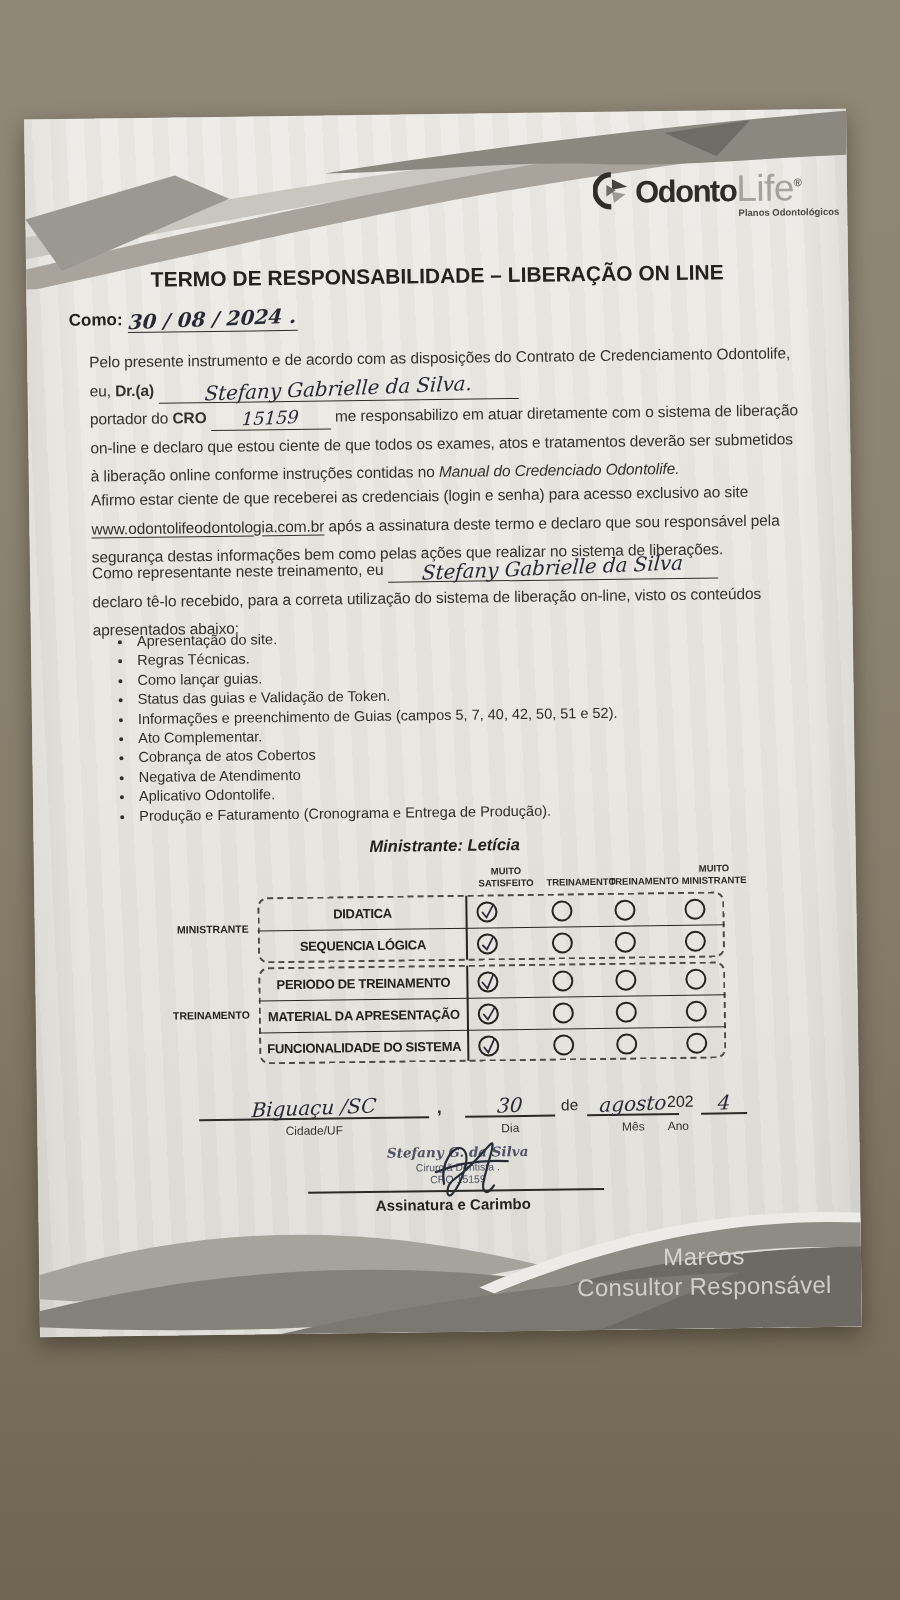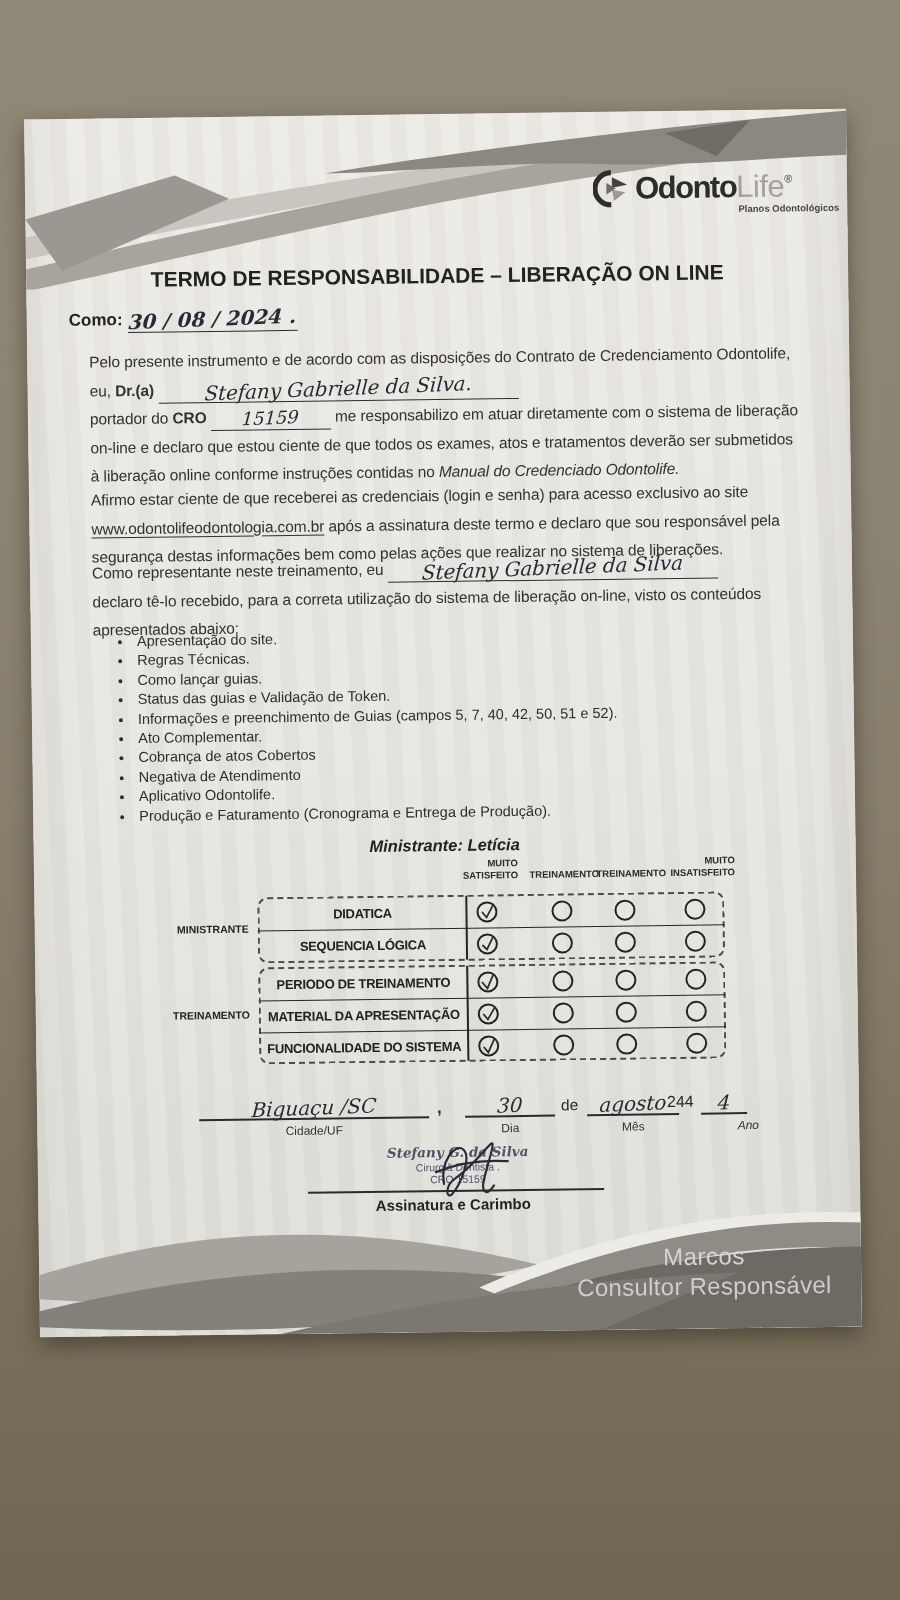--- a/index.html
+++ b/index.html
@@ -20,21 +20,21 @@
   }
   svg{display:block}
   .waves-top{position:absolute;top:0;left:0;width:822px;height:170px;}
   .waves-bottom{position:absolute;bottom:0;left:0;width:822px;height:150px;}
 
   
   .logo{position:absolute;top:58px;left:568px;width:246px;}
   .logo-row{display:flex;align-items:center;}
   .logo-icon{width:38px;height:38px;margin-right:4px;flex:none;}
   .lg-dark{font-weight:bold;font-size:31px;letter-spacing:-1.5px;color:#2e2c28;}
-  .lg-light{font-weight:normal;font-size:31px;letter-spacing:-0.5px;color:#a5a29c;}
+  .lg-light{font-weight:normal;font-size:37px;letter-spacing:-0.5px;color:#a5a29c;}
   .lg-reg{font-size:11px;color:#3a3834;vertical-align:14px;}
   .logo-tagline{font-size:9.5px;font-weight:bold;color:#4b4944;text-align:right;margin-top:-3px;}
 
   .title{position:absolute;top:150px;left:0;width:100%;text-align:center;
     font-size:21px;font-weight:bold;color:#23221f;letter-spacing:0px;}
 
   .data-line{position:absolute;top:192px;left:42px;font-size:17px;font-weight:bold;color:#23221f;}
   .date-field{min-width:170px;}
 
   .para{position:absolute;left:62px;width:708px;font-size:15.5px;line-height:28.6px;
@@ -49,22 +49,22 @@
   .link{text-decoration:underline;text-underline-offset:3px;}
 
   .bullets{position:absolute;top:514px;left:84px;width:660px;margin:0;padding:0 0 0 18px;
     font-size:14.5px;line-height:19.4px;color:#2f2d29;}
   .bullets li{margin:0;padding-left:4px;}
 
   .eval-heading{position:absolute;top:722px;left:0;width:100%;text-align:center;
     font-size:16.5px;font-weight:bold;font-style:italic;color:#23221f;}
 
   .rt-cols{position:absolute;top:742px;left:223px;width:467px;height:36px;}
-  .rt-col{position:absolute;bottom:10px;text-align:right;font-size:9.5px;font-weight:bold;
-    line-height:1.25;color:#2a2925;}
+  .rt-col{position:absolute;bottom:2px;text-align:center;font-size:9.5px;font-weight:bold;
+    line-height:1.25;color:#2a2925;margin-left:21px;}
   .rt-col.c1{left:195px;width:66px;}
   .rt-col.c2{left:264px;width:78px;}
   .rt-col.c3{left:323px;width:86px;}
   .rt-col.c4{left:394px;width:84px;}
 
   .rt-group{position:absolute;left:223px;width:467px;border:2px dashed #4c4a44;border-radius:10px;
     box-sizing:border-box;}
   .rt-group::before{content:'';position:absolute;left:206px;top:-1px;bottom:-1px;
     border-left:2px solid #26241f;}
   .rt-g1{top:781px;height:66px;}
@@ -90,21 +90,21 @@
   .f-mes{left:550px;top:960px;width:92px;}
   .f-ano{left:664px;top:960px;width:46px;}
   .field .hw{position:absolute;left:0;right:0;bottom:-2px;}
   .comma{position:absolute;left:400px;top:984px;font-size:17px;font-weight:bold;color:#2c2a26;}
   .de-word{position:absolute;left:524px;top:984px;font-size:15.5px;color:#2c2a26;}
   .ano-printed{position:absolute;left:630px;top:982px;font-size:16px;color:#2c2a26;}
   .flabel{position:absolute;top:1008px;font-size:12px;color:#33312d;text-align:center;}
   .fl-cidade{left:162px;width:230px;}
   .fl-dia{left:428px;width:90px;}
   .fl-mes{left:550px;width:92px;}
-  .fl-ano{left:676px;width:70px;font-style:italic;}
+  .fl-ano{left:606px;width:70px;}
 
   
   .stamp{position:absolute;left:310px;top:1030px;width:220px;text-align:center;color:#4e5263;}
   .stamp-l1{font-family:"DejaVu Serif",serif;font-style:italic;font-size:13.5px;font-weight:bold;}
   .stamp-l2{font-size:10.5px;margin-top:1px;}
   .stamp-l3{font-size:10.5px;}
   .signature{position:absolute;left:392px;top:1020px;width:84px;height:72px;}
   .signature path{fill:none;stroke:#272b38;stroke-width:2.2px;stroke-linecap:round;}
   .sig-line{position:absolute;left:270px;top:1076px;width:296px;border-top:2px solid #2c2a26;}
   .sig-caption{position:absolute;left:230px;top:1082px;width:370px;text-align:center;
@@ -177,21 +177,21 @@
     <li><span>Aplicativo Odontolife.</span></li>
     <li><span>Produção e Faturamento (Cronograma e Entrega de Produção).</span></li>
   </ul>
 
   <div class="eval-heading">Ministrante: Letícia</div>
 
   <div class="rt-cols">
     <span class="rt-col c1">MUITO SATISFEITO</span>
     <span class="rt-col c2">TREINAMENTO</span>
     <span class="rt-col c3">TREINAMENTO</span>
-    <span class="rt-col c4">MUITO INSATISFEITO</span>
+    <span class="rt-col c4">MUITO MINISTRANTE</span>
   </div>
 
   <span class="rt-side side1">MINISTRANTE</span>
   <span class="rt-side side2">TREINAMENTO</span>
 
   <div class="rt-group rt-g1">
     <div class="rt-row">
       <span class="rt-label">DIDATICA</span>
       <span class="rt-cell p1c">
           <svg class="tick" viewBox="0 0 22 24">
@@ -258,21 +258,21 @@
       <span class="hw hw-lg">Biguaçu /SC</span>
     </div>
   <span class="comma">,</span>
   <div class="field f-dia">
       <span class="hw hw-lg">30</span>
     </div>
   <span class="de-word">de</span>
   <div class="field f-mes">
       <span class="hw hw-lg">agosto</span>
     </div>
-  <span class="ano-printed">244</span>
+  <span class="ano-printed">202</span>
   <div class="field f-ano">
       <span class="hw hw-lg">4</span>
     </div>
 
   <span class="flabel fl-cidade">Cidade/UF</span>
   <span class="flabel fl-dia">Dia</span>
   <span class="flabel fl-mes">Mês</span>
   <span class="flabel fl-ano">Ano</span>
 
   <div class="stamp">

